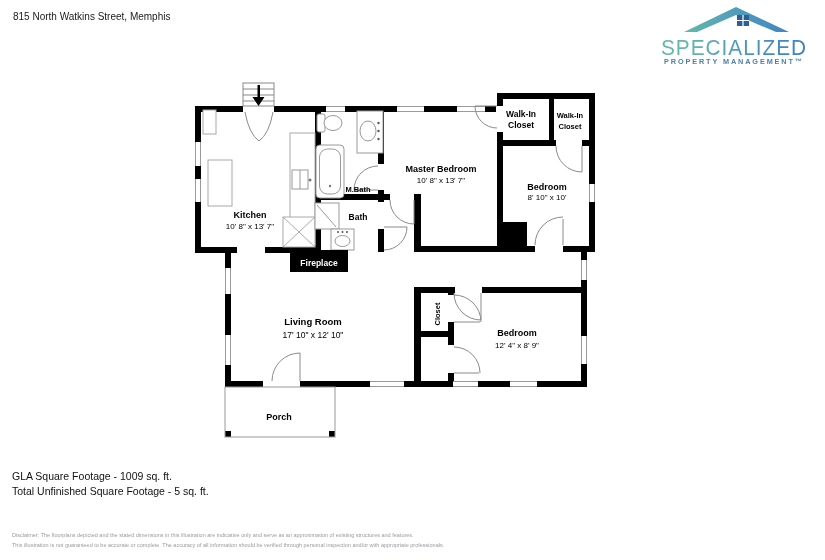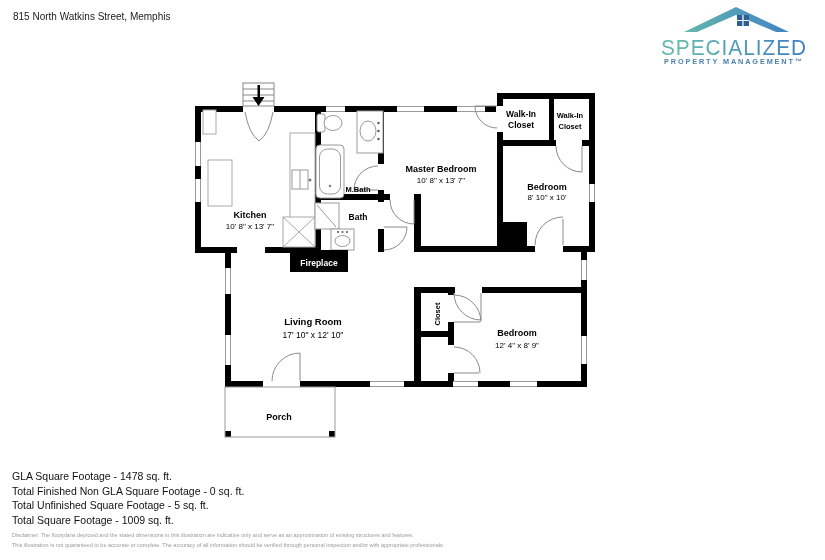--- a/index.html
+++ b/index.html
@@ -223,24 +223,22 @@
       <text class="room-name" x="437" y="317" text-anchor="middle" font-size="7.5" transform="rotate(-90 437 314)">Closet</text>
 
       <text class="room-name" x="517" y="336" text-anchor="middle" font-size="9">Bedroom</text>
       <text class="room-dims" x="517" y="348" text-anchor="middle" font-size="8">12' 4" x 8' 9"</text>
 
       <text class="room-name" x="279" y="420" text-anchor="middle" font-size="9">Porch</text>
     </g>
   </svg>
 
   <div id="summary">
-    <div>GLA Square Footage - 1478 sq. ft.</div>
-    <div>Total Finished Non GLA Square Footage - 0 sq. ft.</div>
+    <div>GLA Square Footage - 1009 sq. ft.</div>
     <div>Total Unfinished Square Footage - 5 sq. ft.</div>
-    <div>Total Square Footage - 1009 sq. ft.</div>
   </div>
 
   <div id="disclaimer">
     <div>Disclaimer: The floorplans depicted and the stated dimensions in this illustration are indicative only and serve as an approximation of existing structures and features.</div>
     <div>This illustration is not guaranteed to be accurate or complete. The accuracy of all information should be verified through personal inspection and/or with appropriate professionals.</div>
   </div>
 
 </div>
 
 </body></html>

